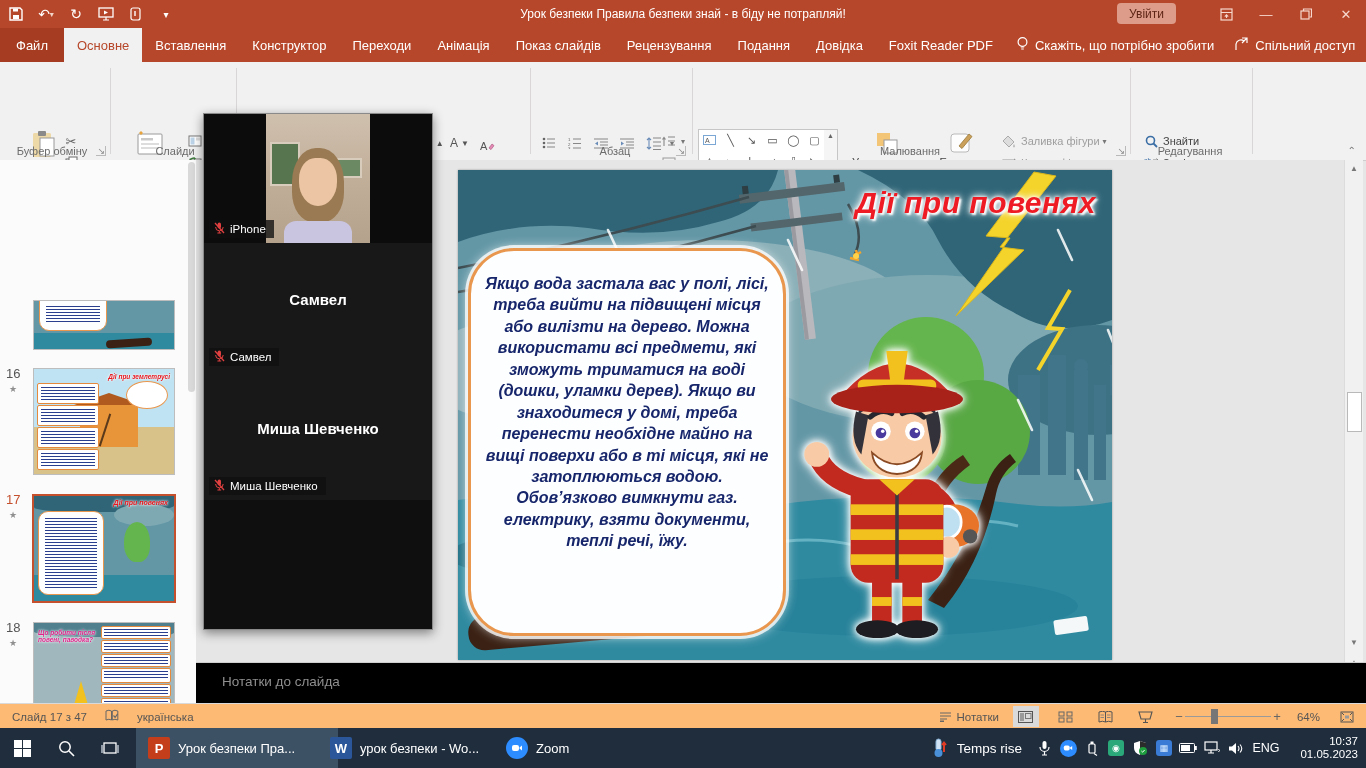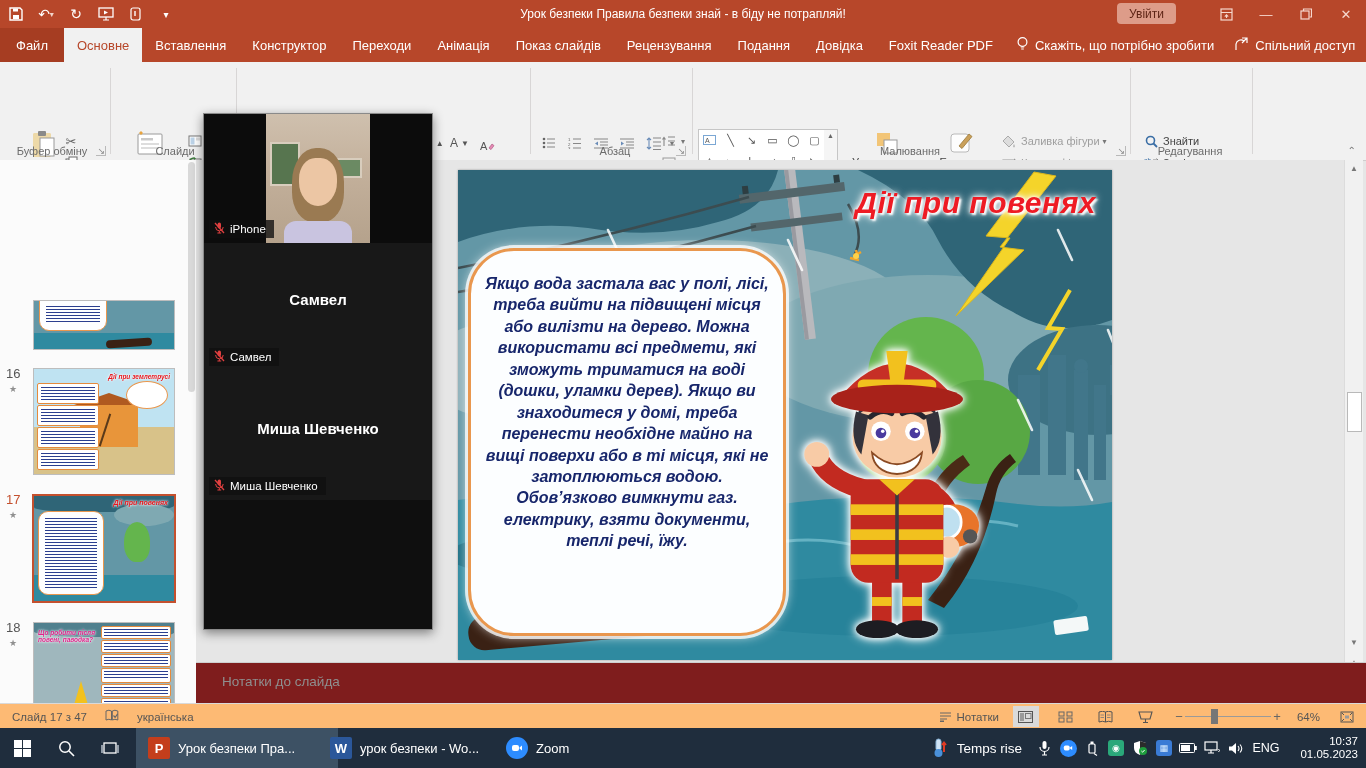--- a/index.html
+++ b/index.html
@@ -66,21 +66,21 @@
   .bubbletext{position:absolute;left:12px;right:12px;top:22px;font-size:16px;line-height:1.34;font-weight:bold;font-style:italic;
     color:#17266b;text-align:center;}
   .fireman{position:absolute;left:332px;top:128px;width:214px;height:352px;filter:drop-shadow(0 0 3px #fff) drop-shadow(0 0 5px #fff);}
   .fireman svg{width:100%;height:100%;}
 
   .vscroll{position:absolute;left:1344px;top:160px;width:18px;height:543px;background:#f1f1f1;border-left:1px solid #dcdcdc;
     font-size:8px;color:#777;}
   .vthumb{position:absolute;left:2px;top:232px;width:13px;height:38px;background:#fff;border:1px solid #b9b9b9;}
   .varrow{position:absolute;left:0;width:18px;text-align:center;}
 
-  .notes{position:absolute;left:196px;top:662px;width:1170px;height:41px;background:#7f1d1d;border-top:1px solid #cfcfcf;}
+  .notes{position:absolute;left:196px;top:662px;width:1170px;height:41px;background:#000000;border-top:1px solid #cfcfcf;}
   .notes .ph{position:absolute;left:26px;top:11px;font-size:13.5px;color:#8f8f8f;}
 
   
   .status{position:absolute;left:0;top:703px;width:1366px;height:25px;background:#fdba74;border-top:1px solid #d9d9d9;
     font-size:11.5px;color:#555;}
   .status .left{position:absolute;left:12px;top:0;height:25px;display:flex;align-items:center;gap:18px;}
   .status .right{position:absolute;right:6px;top:0;height:25px;display:flex;align-items:center;gap:14px;}
   .viewic{width:26px;height:21px;display:flex;align-items:center;justify-content:center;}
   .viewic.on{background:#dadada;}
   .zslider{position:relative;width:110px;height:21px;display:flex;align-items:center;}

